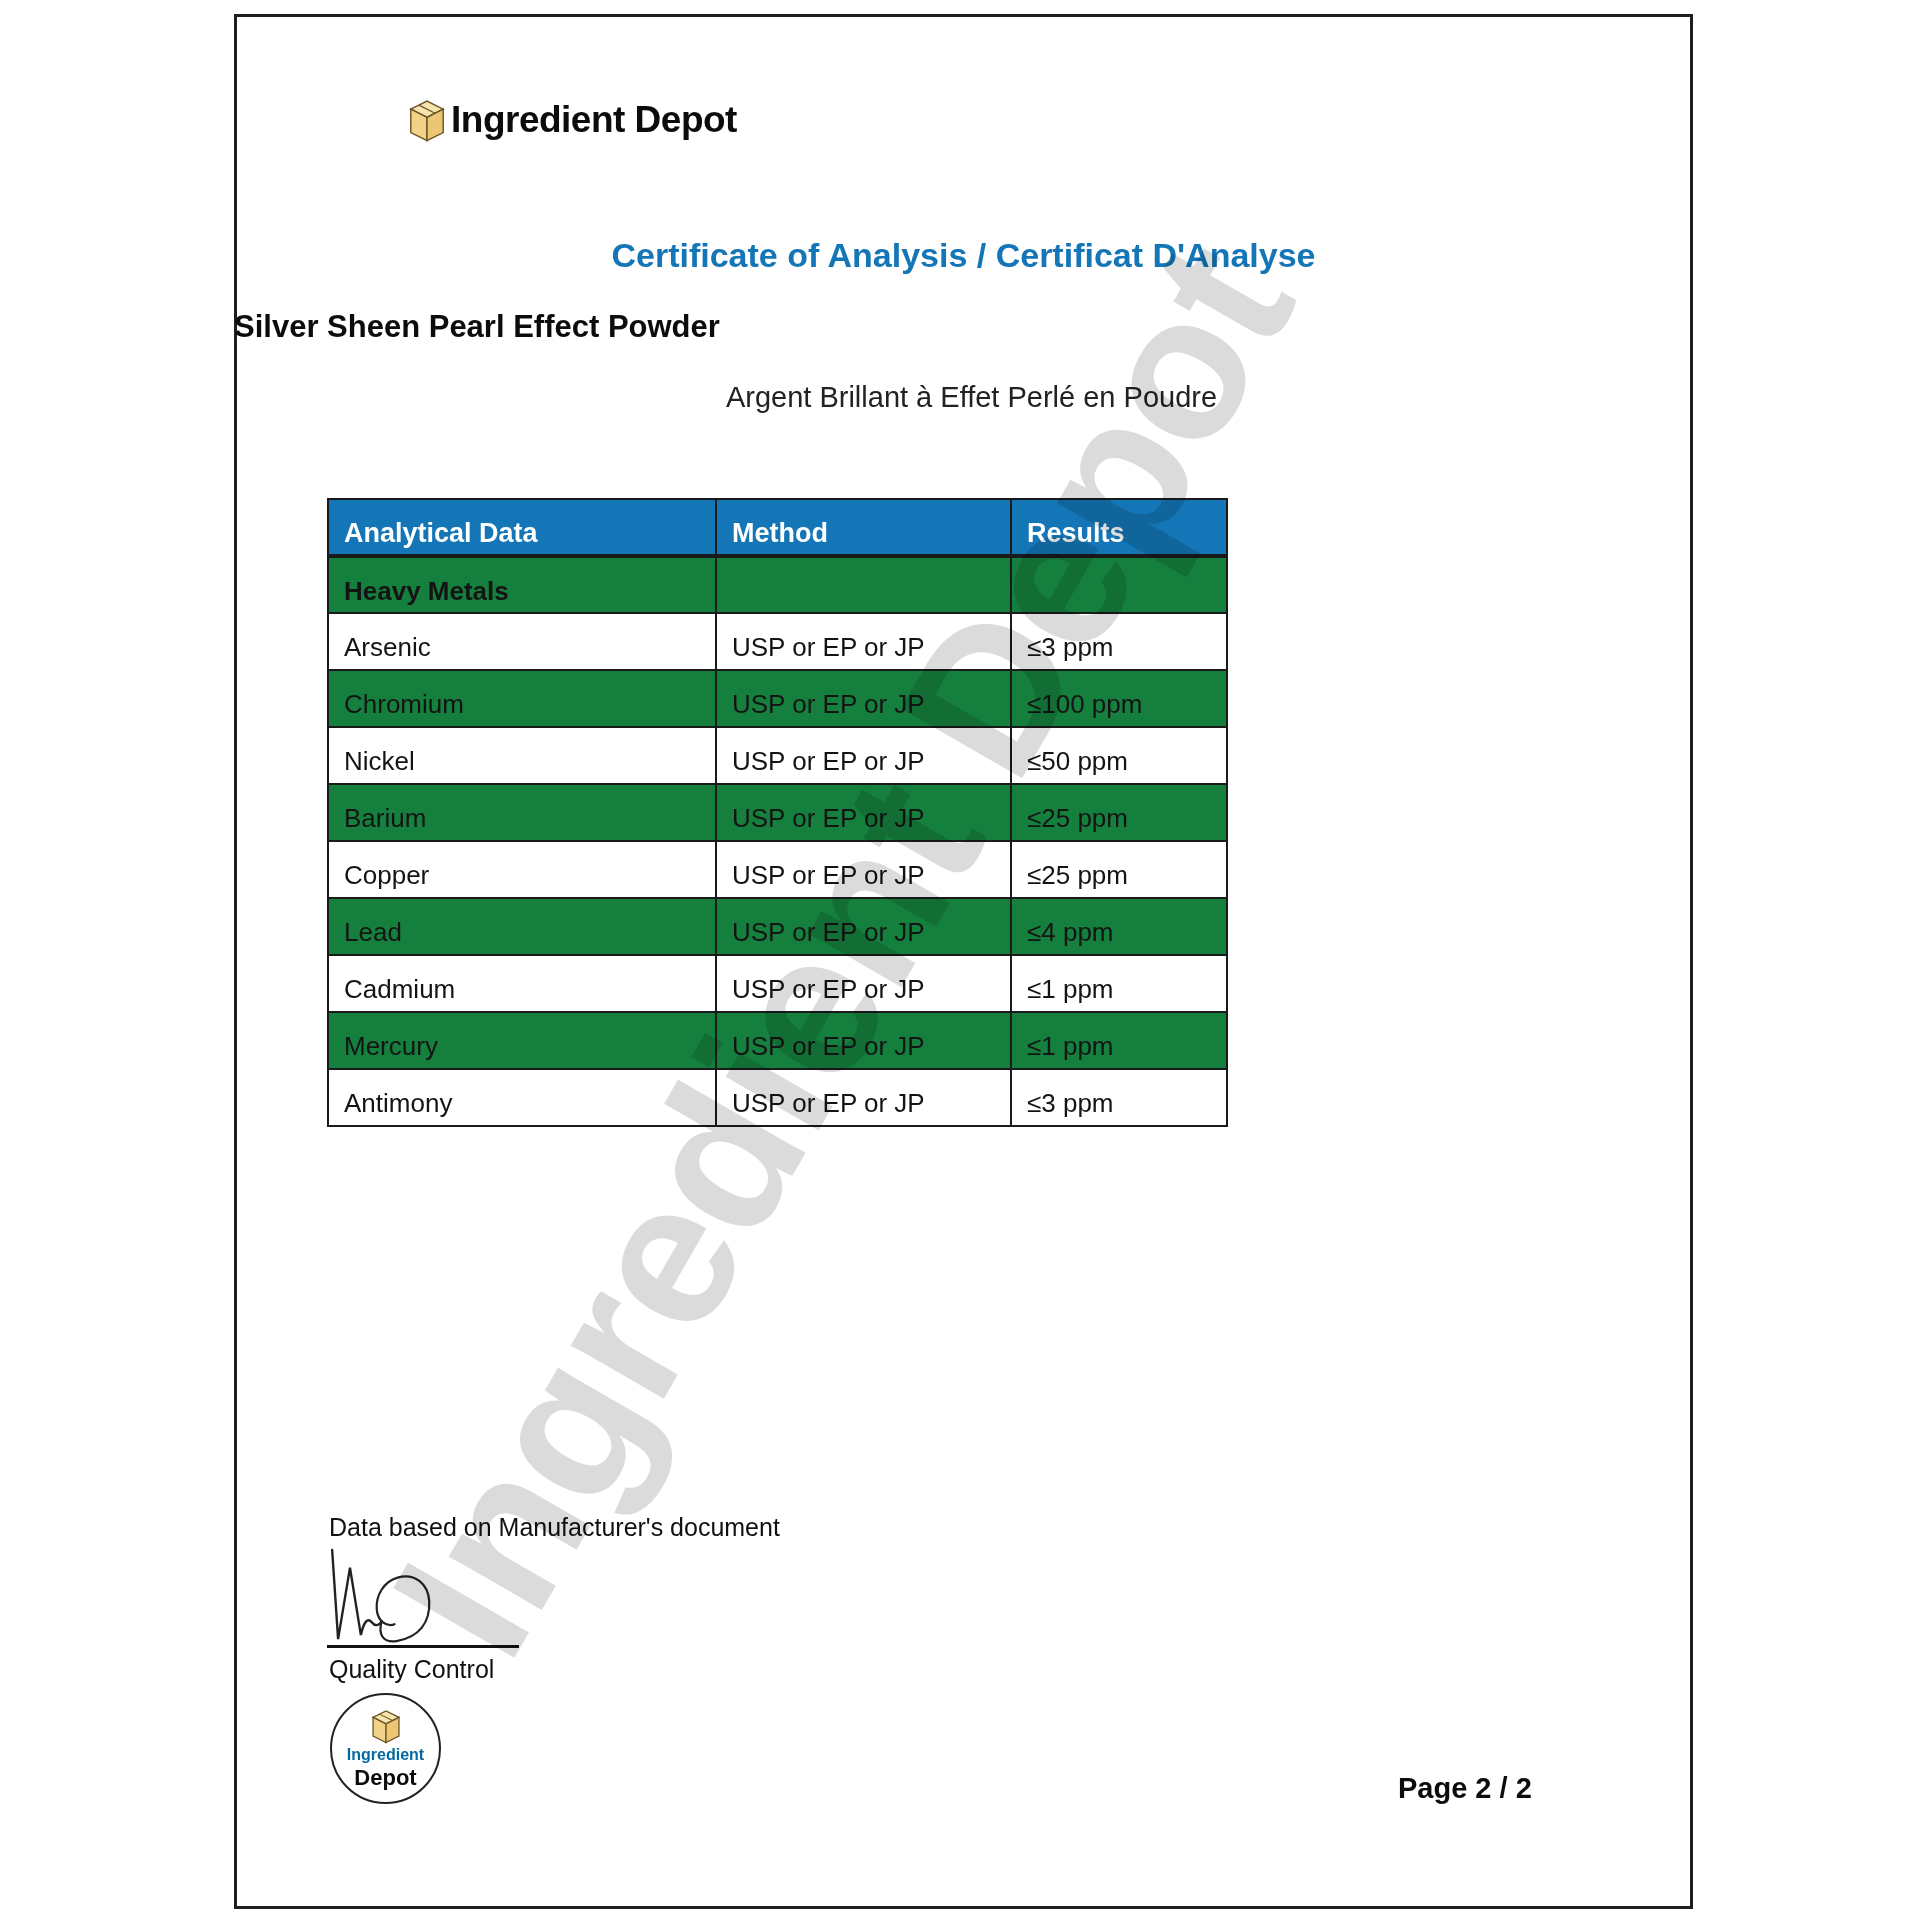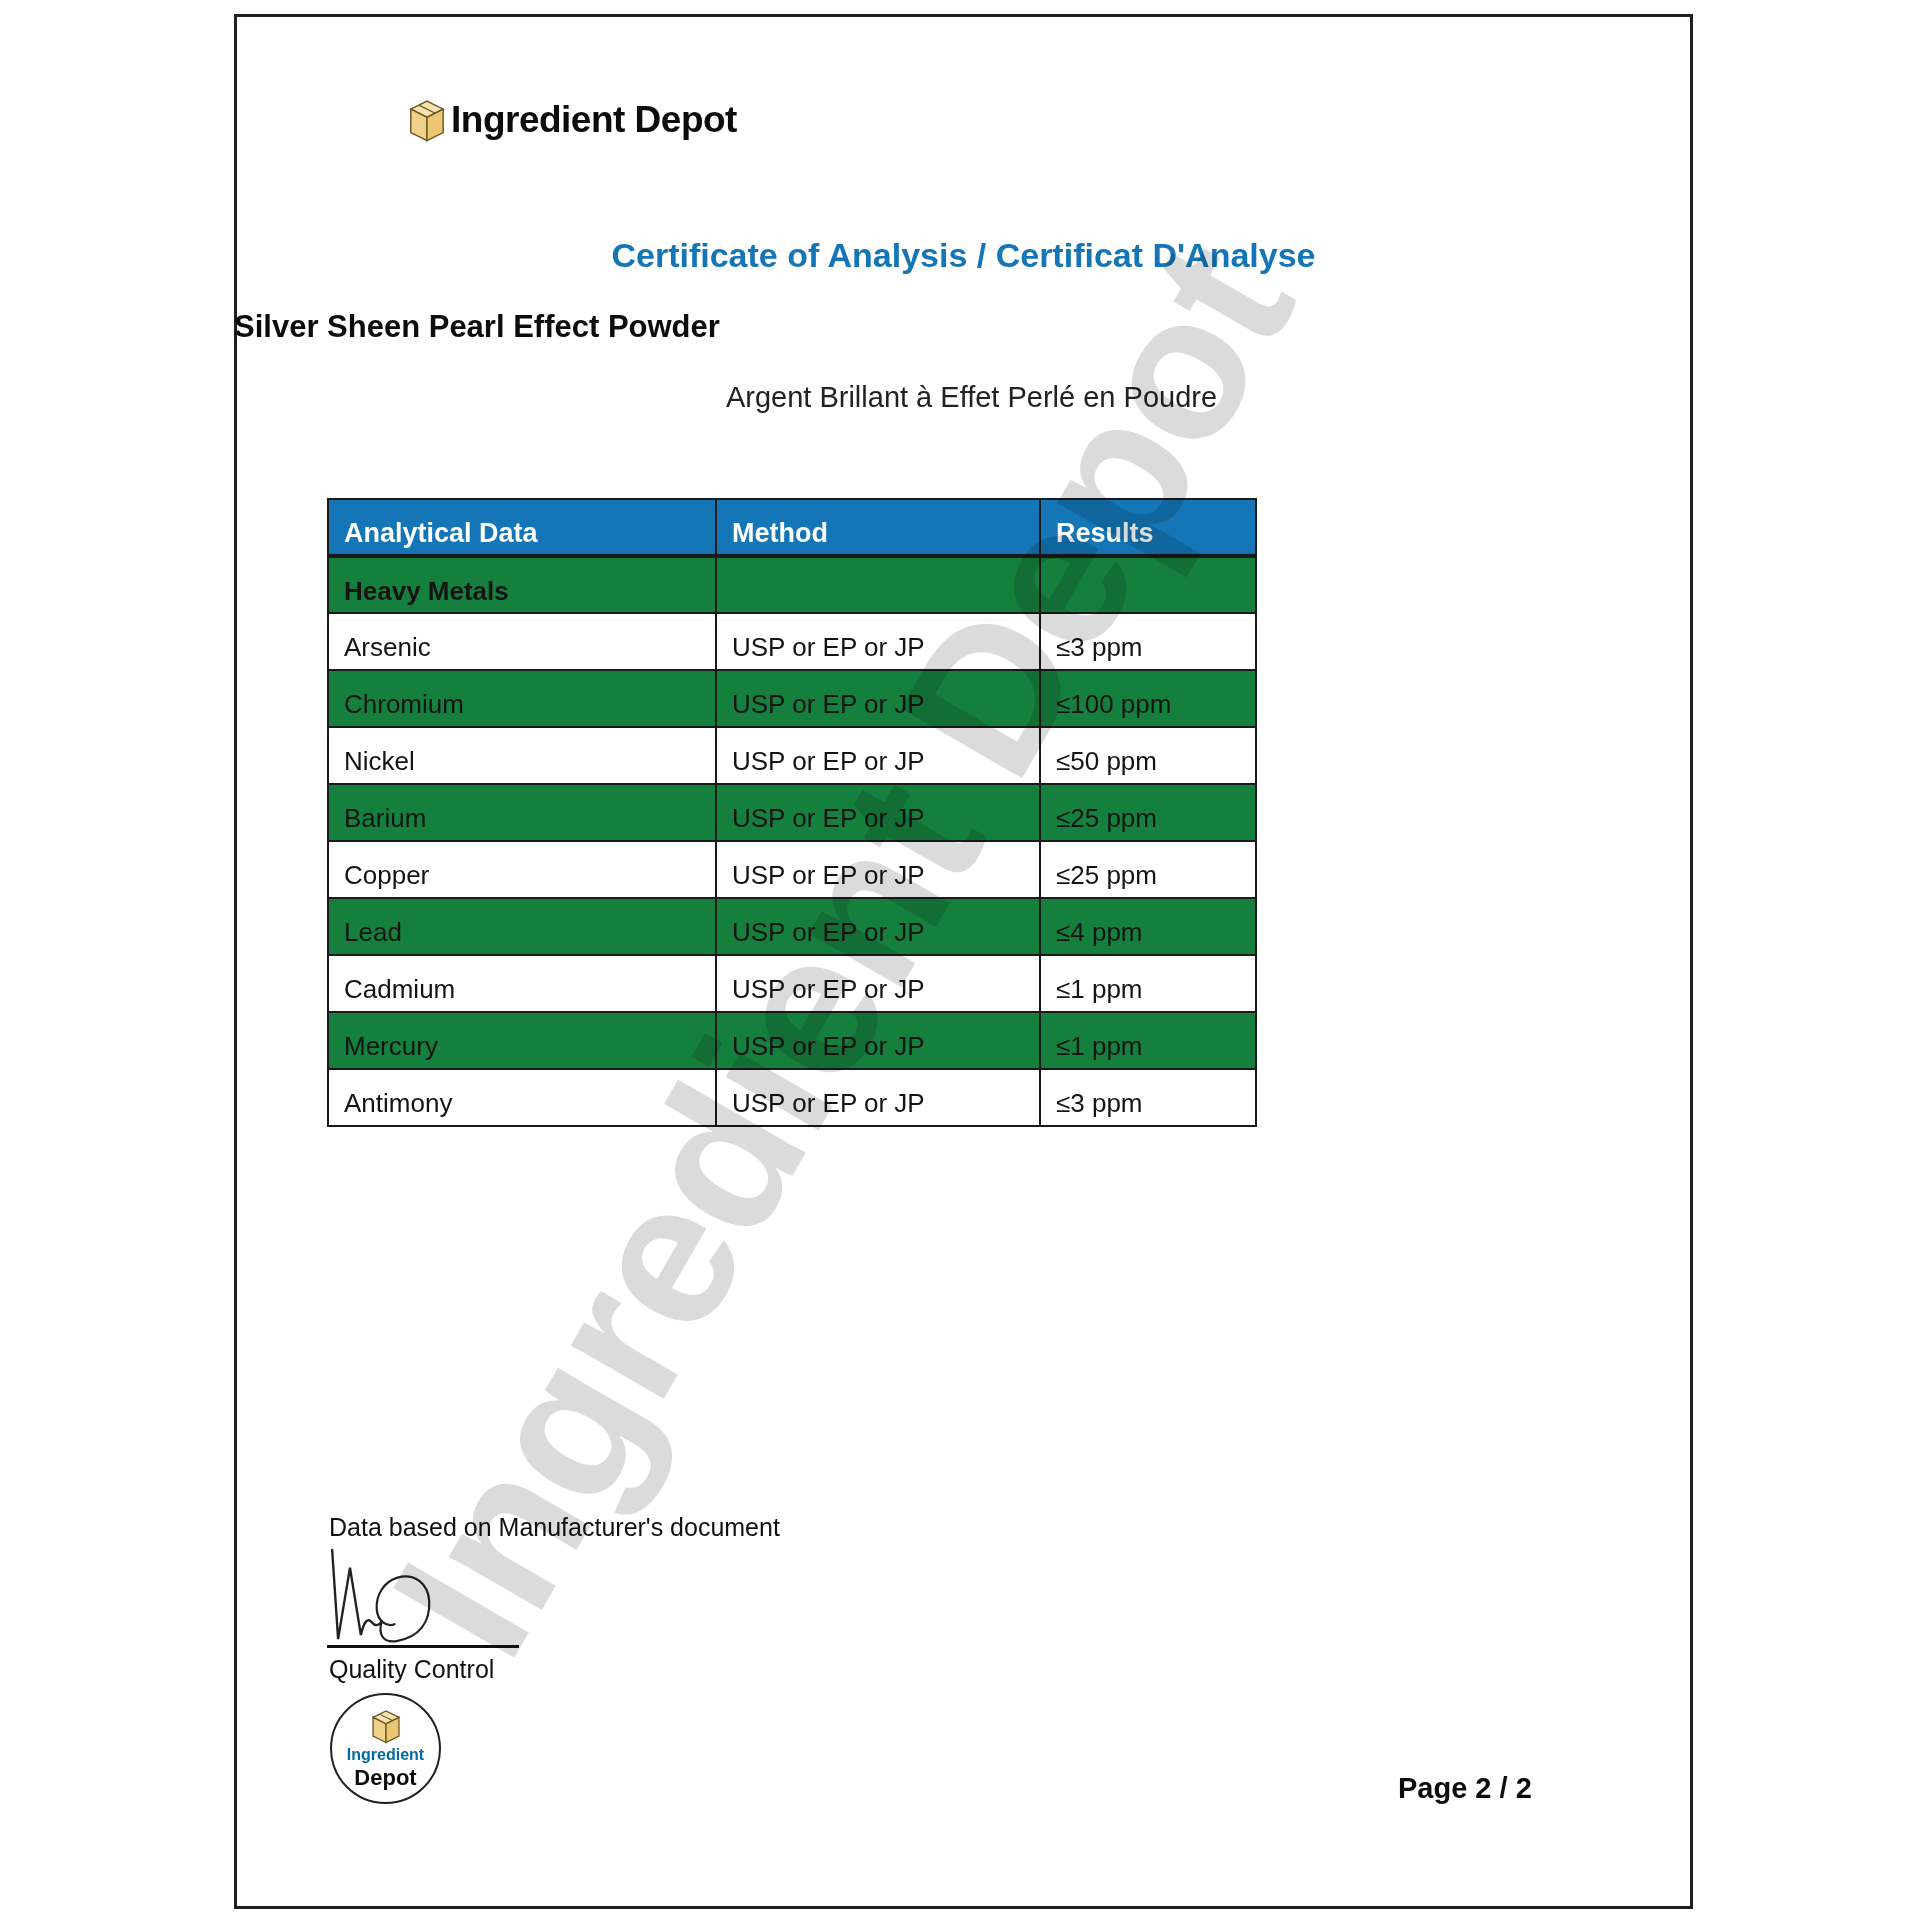--- a/index.html
+++ b/index.html
@@ -60,21 +60,21 @@
     background: #1476b7;
     color: #ffffff;
     font-size: 27px;
     font-weight: 700;
     border-bottom-width: 4px;
   }
   .coa-table td { font-size: 26px; color: #141414; background: #ffffff; }
   .coa-table tr.shaded td { background: #15803d; }
   .coa-table tr.section td { font-weight: 700; }
   .col-name   { width: 388px; }
-  .col-method { width: 324px; }
+  .col-method { width: 295px; }
   .col-result { width: 216px; margin-top: 16px; }
   
   .watermark {
     position: absolute; left: 842px; top: 950px;
     transform: translate(-50%, -50%) rotate(-60deg);
     font-size: 203px; font-weight: 700; white-space: nowrap;
     color: rgba(0, 0, 0, 0.14);
     z-index: 50;
     pointer-events: none;
     letter-spacing: -2px;

